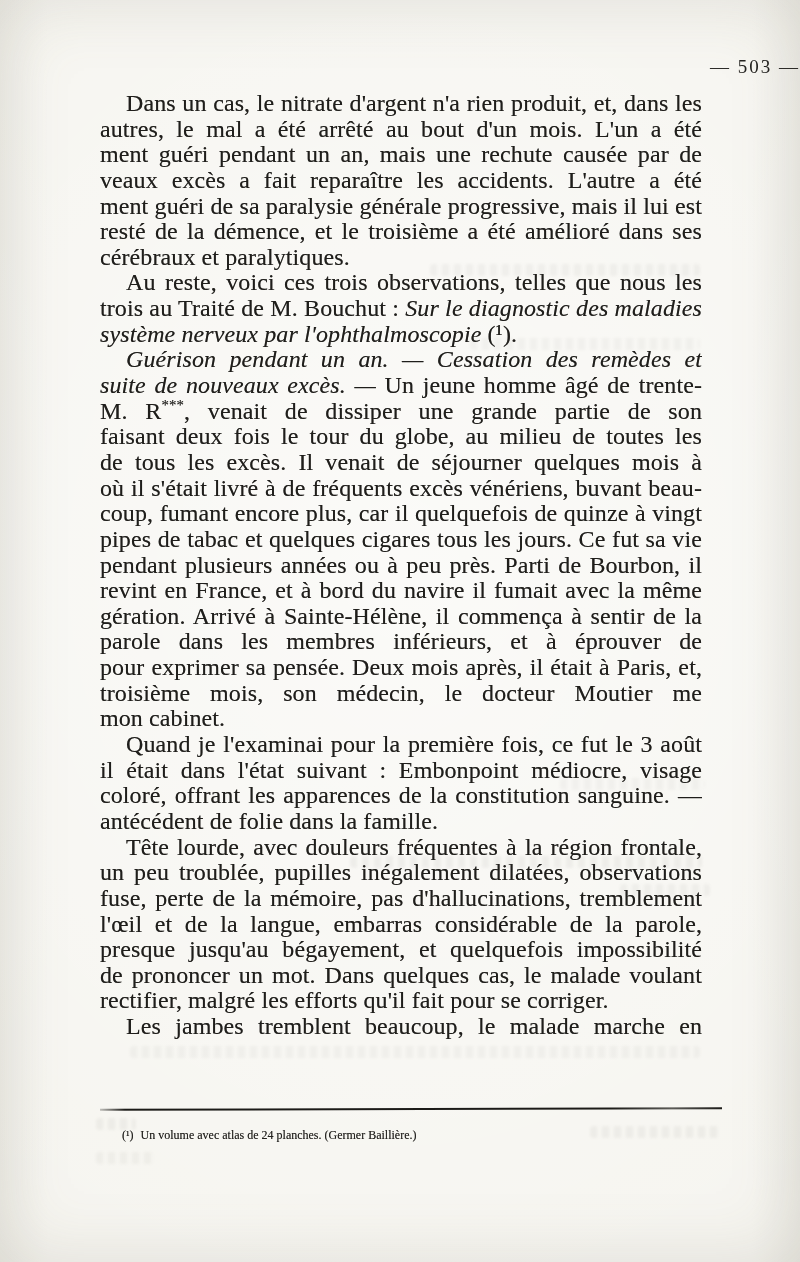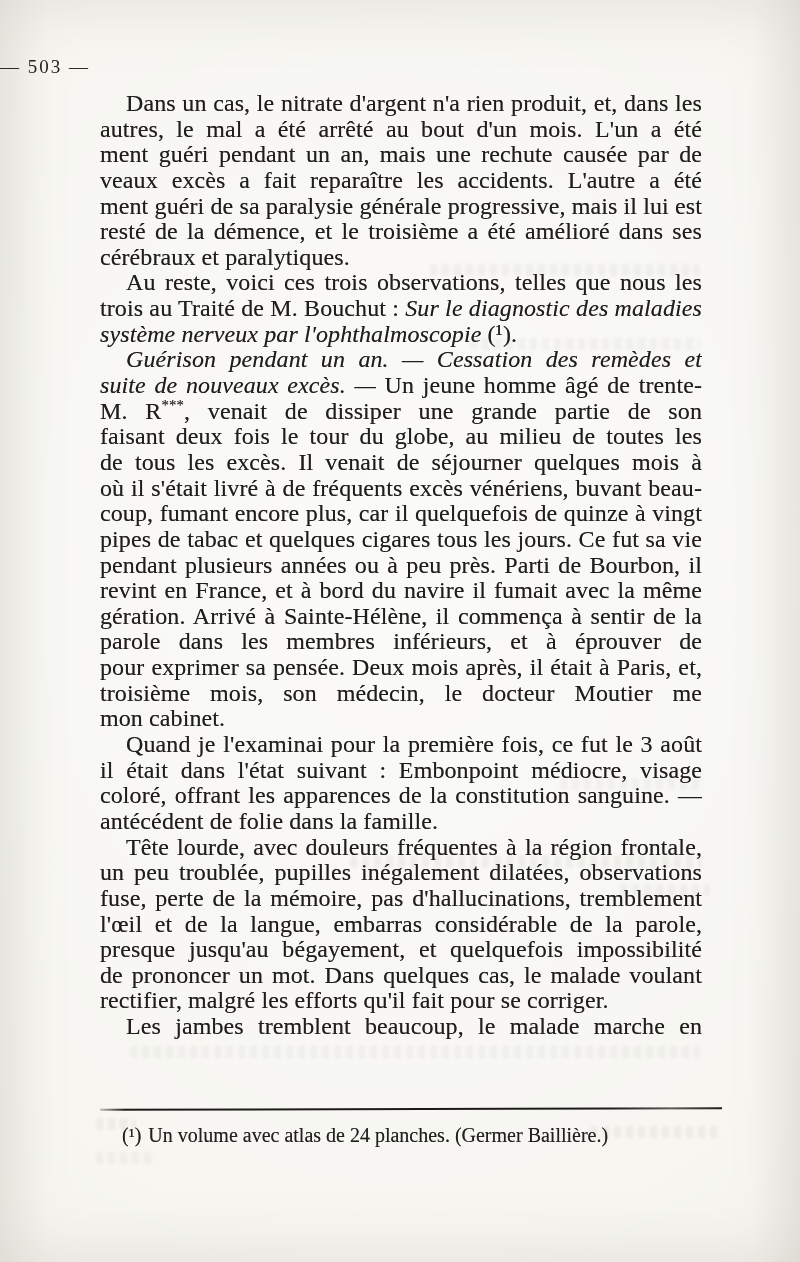--- a/index.html
+++ b/index.html
@@ -14,21 +14,21 @@
     position: absolute; inset: 0;
     background:
       radial-gradient(ellipse 120% 90% at 50% 45%, rgba(255,255,255,0.55), rgba(255,255,255,0) 70%),
       linear-gradient(90deg, #efeee8 0%, #f6f5f0 6%, #f6f5f0 94%, #edece6 100%),
       #f4f3ee;
     box-shadow: inset 0 0 70px rgba(120,115,100,0.18);
     color: #21201d;
   }
   .page-number {
     position: absolute; top: 56px; left: 0; width: 100%;
-    text-align: left;
+    text-align: right;
     font-size: 19px; letter-spacing: 2px;
     color: #23221f;
   }
   .text-block {
     position: absolute; top: 91px; left: 100px; width: 602px;
     font-size: 24px;
     line-height: 25.65px;
     letter-spacing: 0.1px;
     color: #1f1e1b;
     text-shadow: 0 0 0.5px rgba(30,28,25,0.55);
@@ -46,21 +46,21 @@
   .it { font-style: italic; }
   .sc { font-variant: small-caps; letter-spacing: 0.5px; }
   .sp { font-size: 0.62em; vertical-align: super; line-height: 0; }
   .footnote-rule {
     position: absolute; top: 1108px; left: 100px; width: 622px; height: 2px;
     background: linear-gradient(90deg, rgba(25,24,20,0.25), #1c1b18 4%, #1c1b18 82%, rgba(25,24,20,0.7) 92%, #1c1b18 100%);
     transform: rotate(-0.15deg);
   }
   .footnote {
     position: absolute; top: 1124px; left: 100px; width: 602px;
-    font-size: 20px; line-height: 23px;
+    font-size: 12px; line-height: 23px;
     color: #22211e;
     text-shadow: 0 0 0.4px rgba(30,28,25,0.5);
   }
   .footnote .indent { display: inline-block; width: 22px; }
   .footnote .marker { margin-right: 7px; }
   
   .bleed {
     position: absolute; height: 12px;
     background: repeating-linear-gradient(90deg,
       rgba(110,108,100,0.55) 0 7px, rgba(110,108,100,0.05) 7px 12px);

